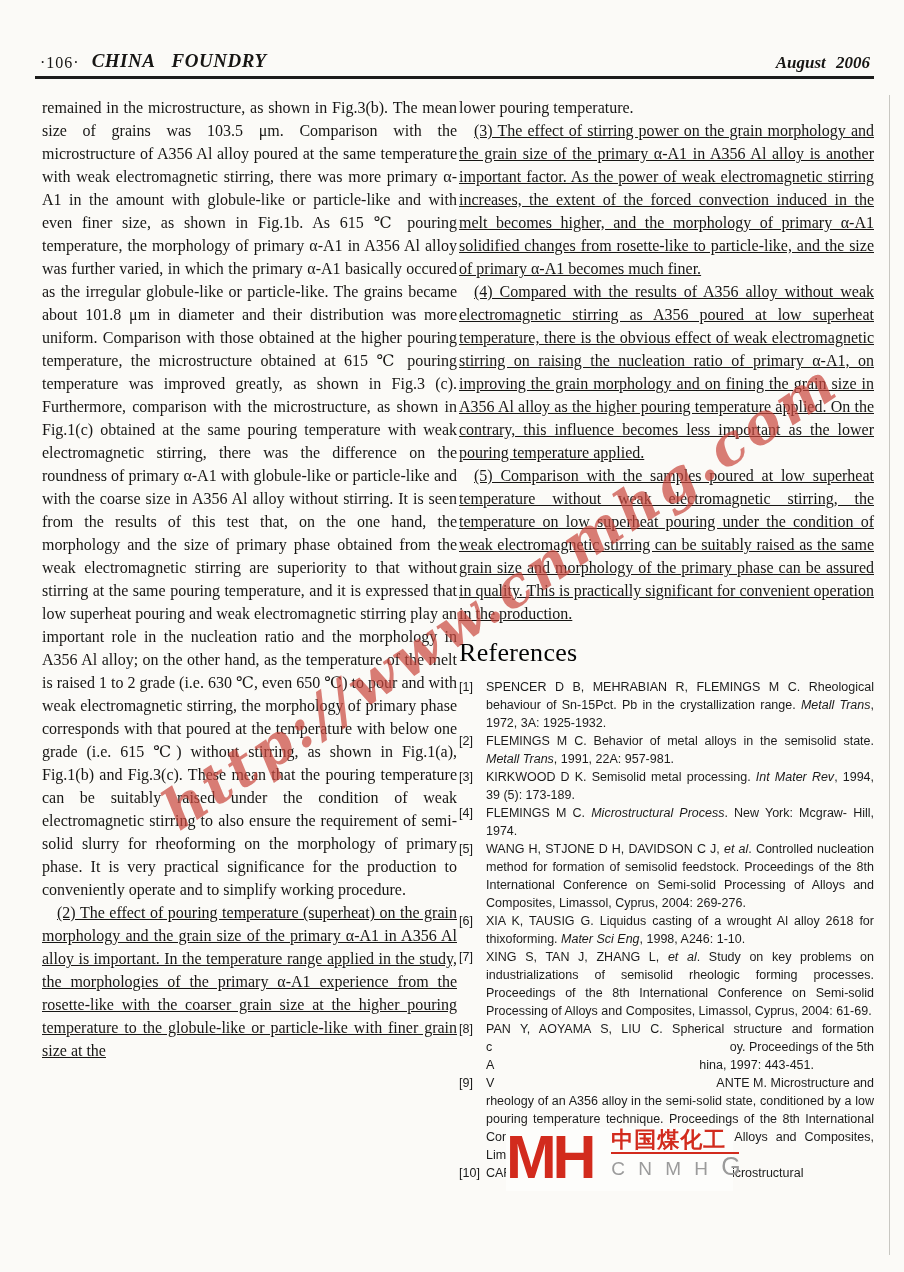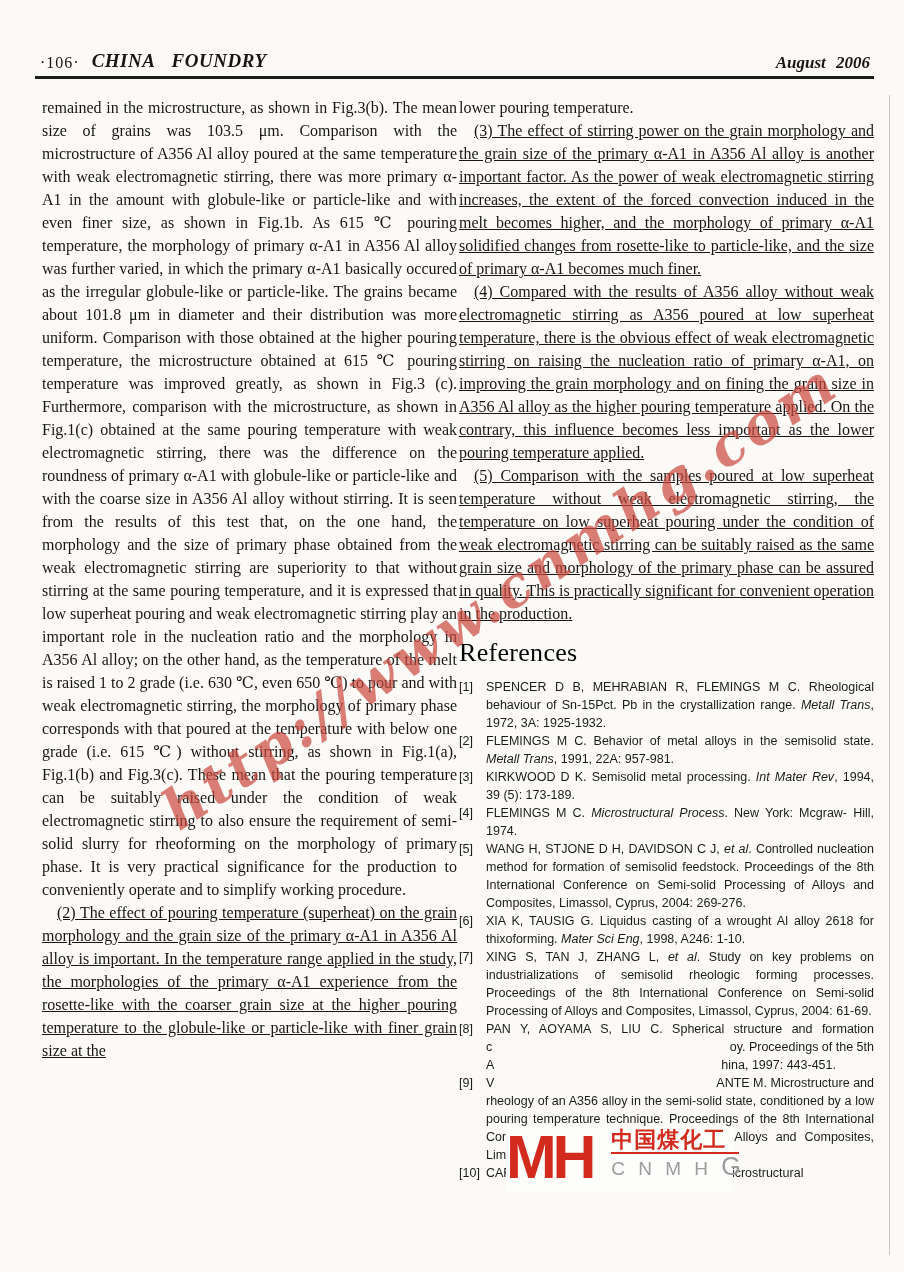--- a/index.html
+++ b/index.html
@@ -120,21 +120,21 @@
           <div class="ref">
             <span class="ref-n">[8]</span>
             <div class="ref-body">
               <div class="jline">PAN Y, AOYAMA S, LIU C. Spherical structure and formation</div>
               <div class="gapline">
                 <span>c</span>
                 <span style="margin-right: 0px;">oy. Proceedings of the 5th</span>
               </div>
               <div class="gapline">
                 <span>A</span>
-                <span style="margin-right: 38px;">hina, 1997: 443-451.</span>
+                <span style="margin-right: 60px;">hina, 1997: 443-451.</span>
               </div>
             </div>
           </div>
           <div class="ref">
             <span class="ref-n">[9]</span>
             <div class="ref-body">
               <div class="gapline">
                 <span>V</span>
                 <span style="margin-right: 0px;">ANTE M. Microstructure and</span>
               </div>

